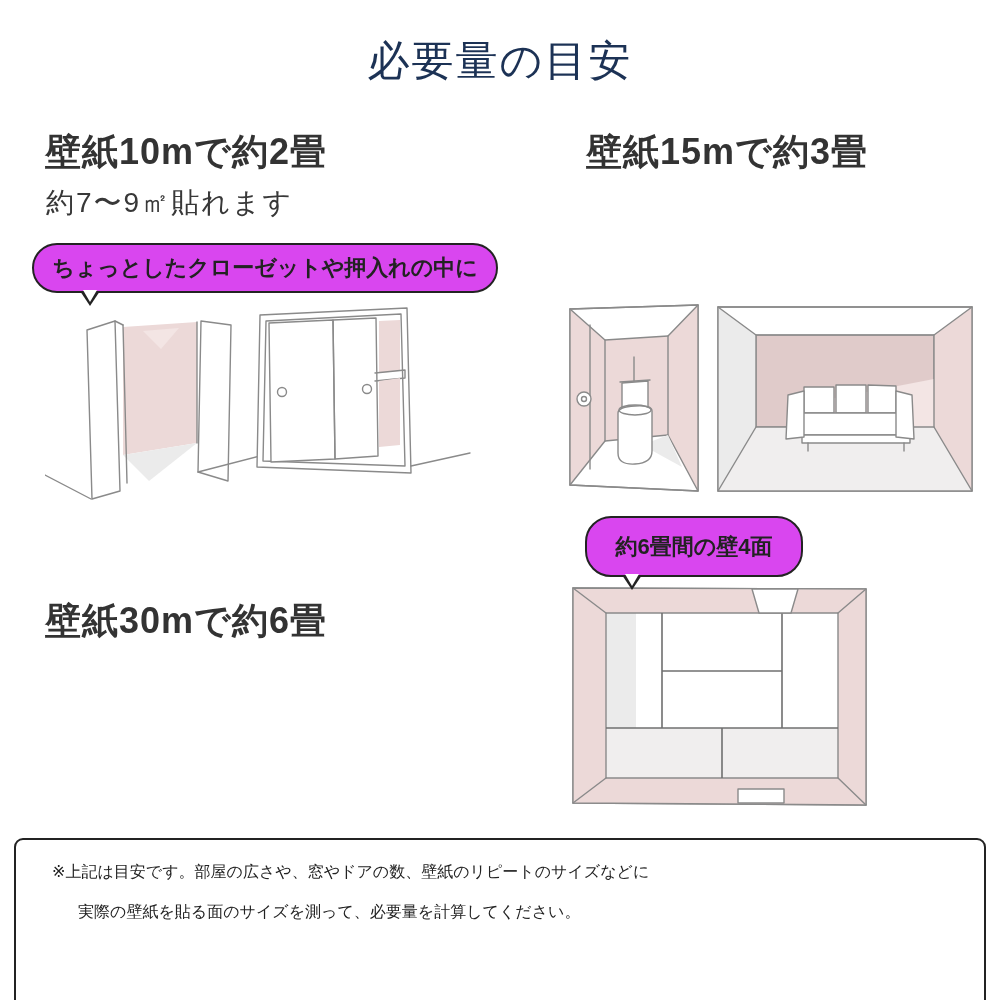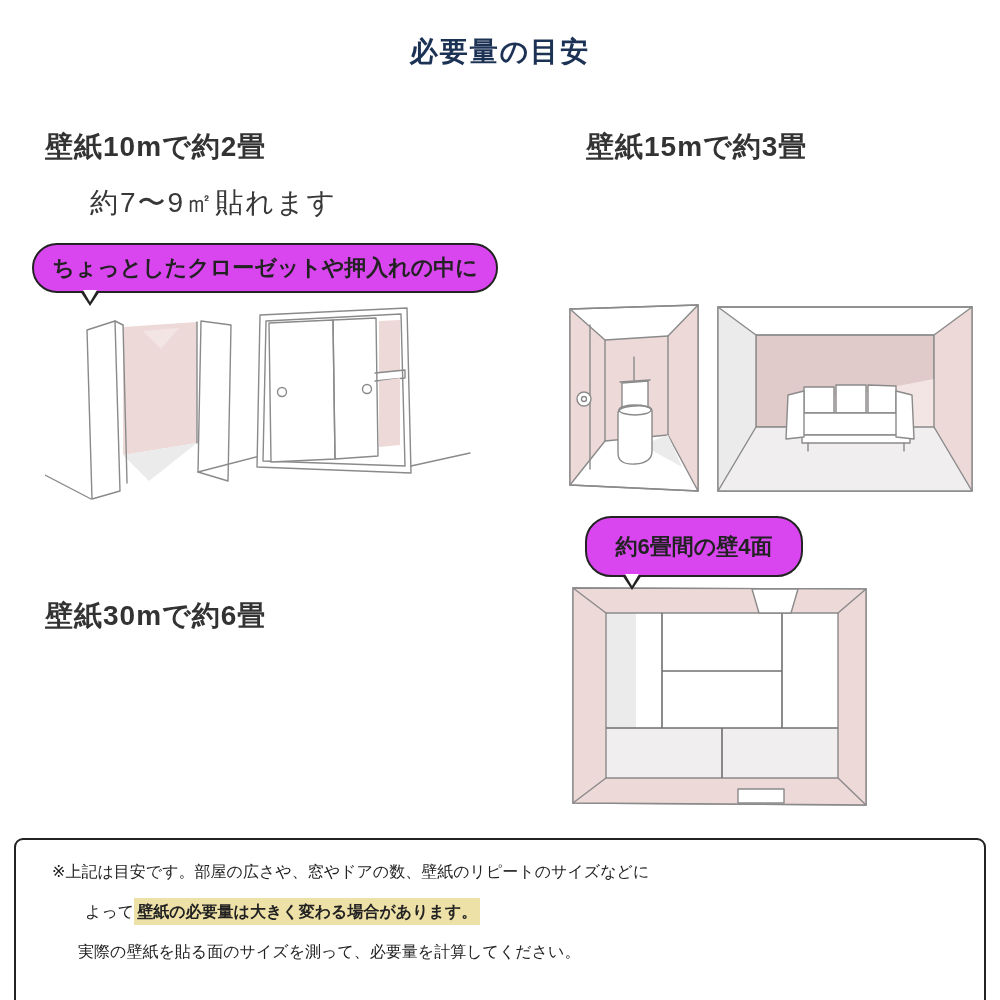--- a/index.html
+++ b/index.html
@@ -14,26 +14,26 @@
     --highlight-yellow:#eee1a8;
     --line-gray:#8a8a8a;
     --border-dark:#232323;
   }
   *{margin:0;padding:0;box-sizing:border-box;}
   html,body{width:1000px;height:1000px;background:#ffffff;
     font-family:"Liberation Sans","DejaVu Sans",sans-serif;color:var(--text-dark);}
   .canvas{position:relative;width:1000px;height:1000px;overflow:hidden;background:#fff;}
 
   .title{position:absolute;left:0;top:33px;width:1000px;text-align:center;
-    font-size:28px;font-weight:700;color:var(--title-navy);letter-spacing:2px;}
+    font-size:42px;font-weight:400;color:var(--title-navy);letter-spacing:2px;}
 
-  .sec-heading{position:absolute;font-size:28px;font-weight:900;
+  .sec-heading{position:absolute;font-size:36px;font-weight:900;
     color:var(--heading-dark);letter-spacing:1px;white-space:nowrap;}
   .sec-sub{position:absolute;font-size:28px;font-weight:500;color:#383838;
-    letter-spacing:2px;white-space:nowrap;margin-left:44px;}
+    letter-spacing:2px;white-space:nowrap;}
 
   .bubble{position:absolute;height:50px;background:#d946ef;
     border:2px solid var(--border-dark);border-radius:26px;
     display:flex;align-items:center;justify-content:center;
     font-size:22px;font-weight:700;color:var(--text-dark);
     white-space:nowrap;z-index:2;}
   .bubble::before{content:"";position:absolute;bottom:-15px;left:var(--tx,44px);
     width:0;height:0;border-style:solid;border-width:15px 10px 0 10px;
     border-color:var(--border-dark) transparent transparent transparent;}
   .bubble::after{content:"";position:absolute;bottom:-11px;left:calc(var(--tx,44px) + 3px);
@@ -169,17 +169,16 @@
     <line class="tat" x1="212" y1="30" x2="212" y2="145"></line>
     <line class="tat" x1="92" y1="88" x2="212" y2="88"></line>
     <line class="tat" x1="36" y1="145" x2="268" y2="145"></line>
     <line class="tat" x1="152" y1="145" x2="152" y2="195"></line>
     <polygon class="wt" points="182,6 228,6 221,30 189,30"></polygon>
     <polygon class="wt" points="168,206 214,206 214,220 168,220"></polygon>
   </svg>
 
   <div class="note-box">
     <div class="note-line1">※上記は目安です。部屋の広さや、窓やドアの数、壁紙のリピートのサイズなどに</div>
-    <div class="note-line2"><span>よって</span><span class="hl">壁紙の必要量は大きく変わる場合があります。</span></div>
     <div class="note-line3">実際の壁紙を貼る面のサイズを測って、必要量を計算してください。</div>
   </div>
 
 </div>
 
 </body></html>

